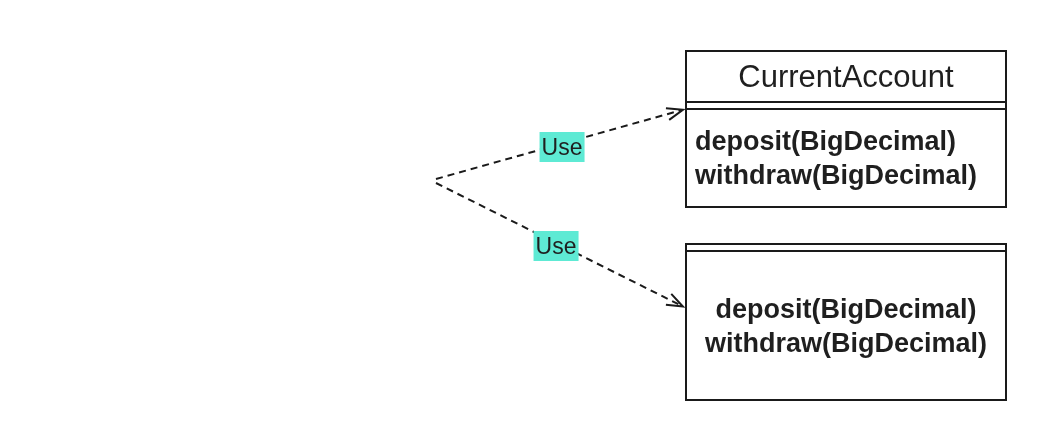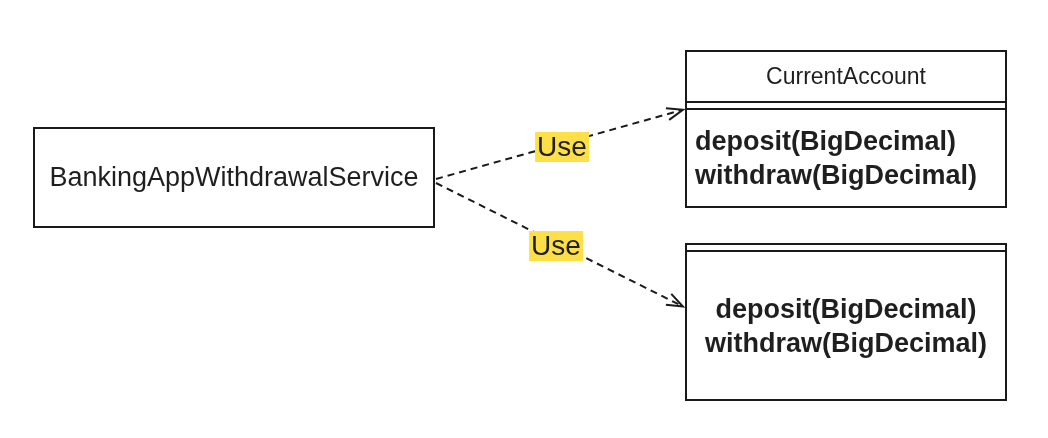--- a/index.html
+++ b/index.html
@@ -26,40 +26,40 @@
   .uml-box {
     left: 685px; width: 322px; height: 158px;
     display: flex; flex-direction: column;
   }
   .uml-box.current { top: 50px; }
   .uml-box.savings { top: 243px; }
   .uml-title {
     height: 49px; flex: 0 0 49px;
     border-bottom: 2px solid #1a1a1a;
     display: flex; align-items: center; justify-content: center;
-    font-size: 23px;
+    font-size: 31px;
   }
   .uml-attrs {
     height: 5px; flex: 0 0 5px;
     border-bottom: 2px solid #1a1a1a;
   }
   .uml-methods {
     flex: 1 1 auto;
     display: flex; flex-direction: column; justify-content: center;
     font-size: 27px; line-height: 34px; white-space: nowrap; font-weight: bold;
   }
   .uml-methods.align-left  { padding-left: 8px; }
   .uml-methods.align-center { text-align: center; }
   svg.connectors { position: absolute; left: 0; top: 0; }
   .edge-label {
     position: absolute;
     transform: translate(-50%, -50%);
-    background: #fde047;
+    background: #5eead4;
     padding: 0 2px;
-    font-size: 28px;
+    font-size: 23px;
     line-height: 30px;
   }
   .edge-label.upper { left: 562px; top: 147px; }
   .edge-label.lower { left: 556px; top: 246px; }
 </style>
 </head>
 <body>
 
 <div class="canvas">
 
@@ -69,23 +69,20 @@
         <path d="M 2 2 L 18 8 L 2 14" fill="none" stroke="#1a1a1a" stroke-width="2"></path>
       </marker>
     </defs>
     <path d="M 436 179 L 682 110" fill="none" stroke="#1a1a1a" stroke-width="2" stroke-dasharray="7 5" marker-end="url(#openArrow)"></path>
     <path d="M 436 183 L 682 306" fill="none" stroke="#1a1a1a" stroke-width="2" stroke-dasharray="7 5" marker-end="url(#openArrow)"></path>
   </svg>
 
   <div class="edge-label upper">Use</div>
   <div class="edge-label lower">Use</div>
 
-  <div class="class-box service-box">
-    <span>BankingAppWithdrawalService</span>
-  </div>
 
   <div class="class-box uml-box current">
     <div class="uml-title">CurrentAccount</div>
     <div class="uml-attrs"></div>
     <div class="uml-methods align-left">
       <div>deposit(BigDecimal)</div>
       <div>withdraw(BigDecimal)</div>
     </div>
   </div>
 

